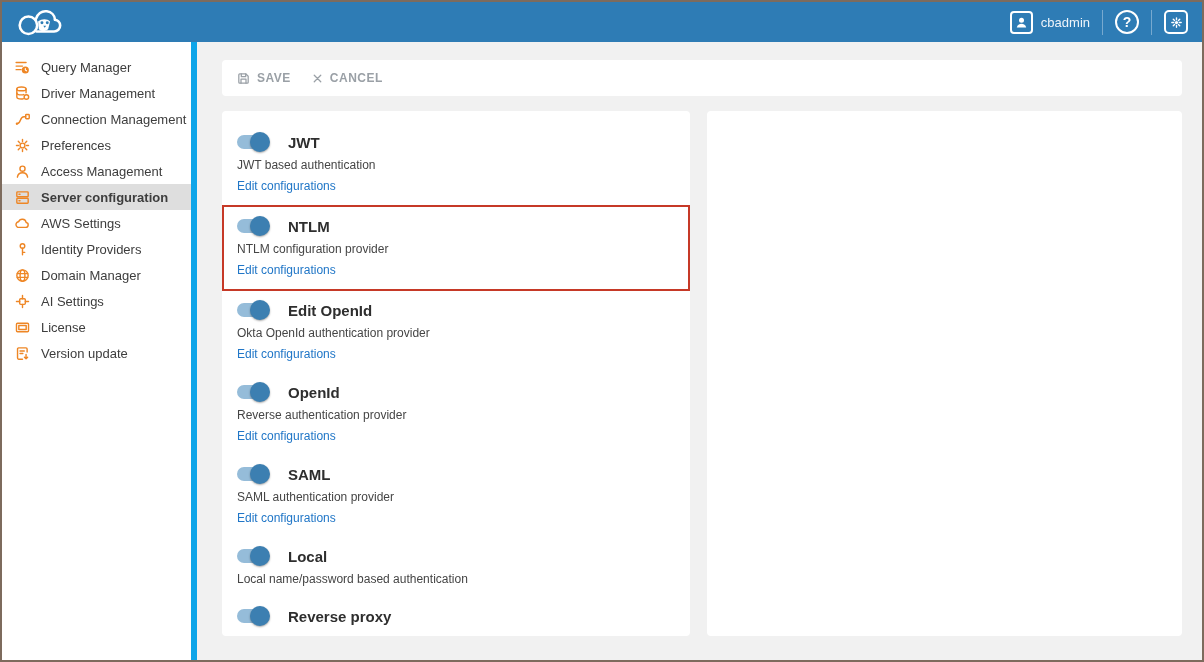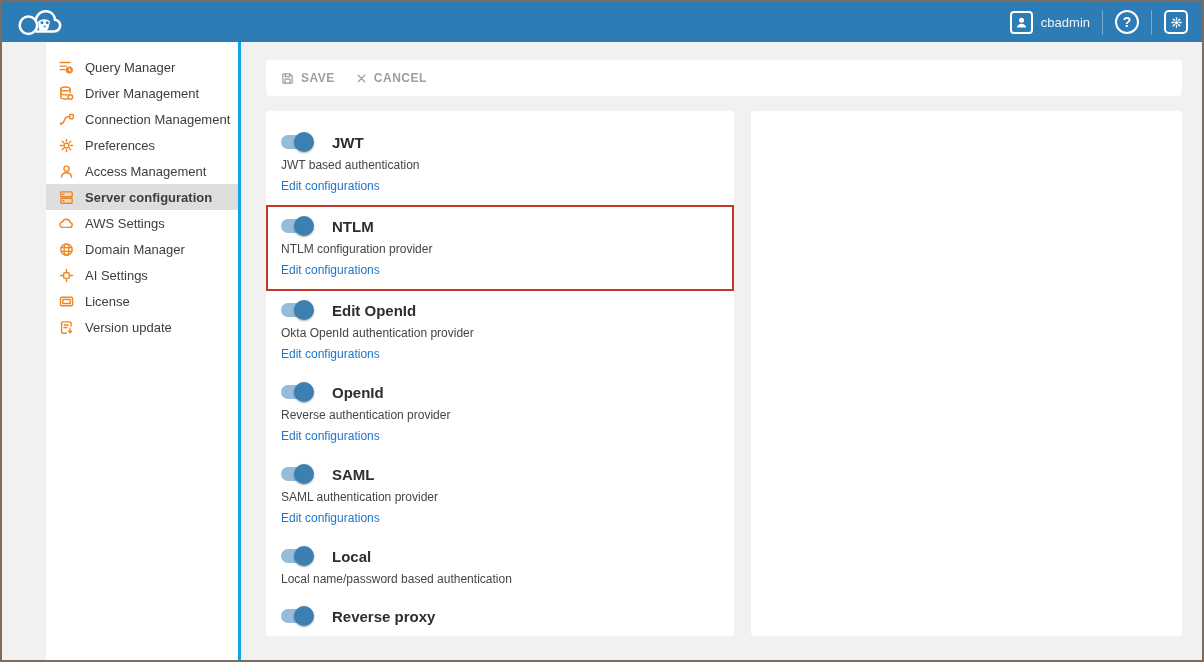--- a/index.html
+++ b/index.html
@@ -14,21 +14,21 @@
   .user { display: flex; align-items: center; gap: 8px; cursor: pointer; padding-left: 8px; }
   .avatar { width: 23px; height: 23px; border: 2px solid #fff; border-radius: 4px; display: flex; align-items: center; justify-content: center; }
   .username { font-size: 13px; color: #eef4fa; }
   .vdiv { width: 1px; height: 25px; background: rgba(255,255,255,.35); }
   .iconbtn-round { width: 24px; height: 24px; border: 2px solid #fff; border-radius: 50%; color: #fff; font-weight: bold; font-size: 14px; display: flex; align-items: center; justify-content: center; cursor: pointer; }
   .iconbtn-square { width: 24px; height: 24px; border: 2px solid #fff; border-radius: 5px; display: flex; align-items: center; justify-content: center; cursor: pointer; }
 
   
   .bodyrow { flex: 1; display: flex; min-height: 0; }
 
-  .sidebar { flex: 0 0 195px; background: #fff; border-right: 3px solid #0ea5e9; padding-top: 12px; margin-left: 44px; }
+  .sidebar { flex: 0 0 195px; background: #fff; border-right: 6px solid #0ea5e9; padding-top: 12px; }
   .nav-item { display: flex; align-items: center; gap: 10px; height: 26px; padding-left: 12px; font-size: 13px; color: #3d3d3d; cursor: pointer; white-space: nowrap; }
   .nav-item.selected { background: #dedede; font-weight: bold; }
   .nav-icon { width: 17px; height: 17px; display: flex; align-items: center; justify-content: center; flex: 0 0 17px; }
   .nav-icon svg { width: 17px; height: 17px; stroke: #ee8625; fill: none; stroke-width: 2; stroke-linecap: round; stroke-linejoin: round; }
 
   .main { flex: 1; padding: 18px 20px 0 25px; min-width: 0; }
   .toolbar { background: #fff; height: 36px; border-radius: 4px; display: flex; align-items: center; gap: 20px; padding: 0 14px; }
   .tbtn { display: flex; align-items: center; gap: 6px; background: none; border: none; color: #9aa0a6; font-weight: bold; font-size: 12px; letter-spacing: .5px; cursor: pointer; font-family: inherit; }
   .tbtn svg { stroke: #9aa0a6; fill: none; stroke-width: 2; stroke-linecap: round; stroke-linejoin: round; }
 
@@ -163,20 +163,29 @@
 
       <div class="nav-item">
         <span class="nav-icon">
           <svg viewBox="0 0 24 24">
               <path d="M7 17.5h9.5a3.5 3.5 0 0 0 .6-6.95A5.5 5.5 0 0 0 6.5 9.6 3.8 3.8 0 0 0 7 17.5z"></path>
             </svg>
         </span>
         <span class="nav-label">AWS Settings</span>
       </div>
 
+      <div class="nav-item">
+        <span class="nav-icon">
+          <svg viewBox="0 0 24 24">
+              <circle cx="12" cy="7" r="3.2"></circle>
+              <path d="M12 10.2V19.5M12 16h3.2"></path>
+            </svg>
+        </span>
+        <span class="nav-label">Identity Providers</span>
+      </div>
 
       <div class="nav-item">
         <span class="nav-icon">
           <svg viewBox="0 0 24 24">
               <circle cx="12" cy="12" r="8"></circle>
               <ellipse cx="12" cy="12" rx="3.4" ry="8"></ellipse>
               <path d="M4.6 9.4h14.8M4.6 14.6h14.8"></path>
             </svg>
         </span>
         <span class="nav-label">Domain Manager</span>

